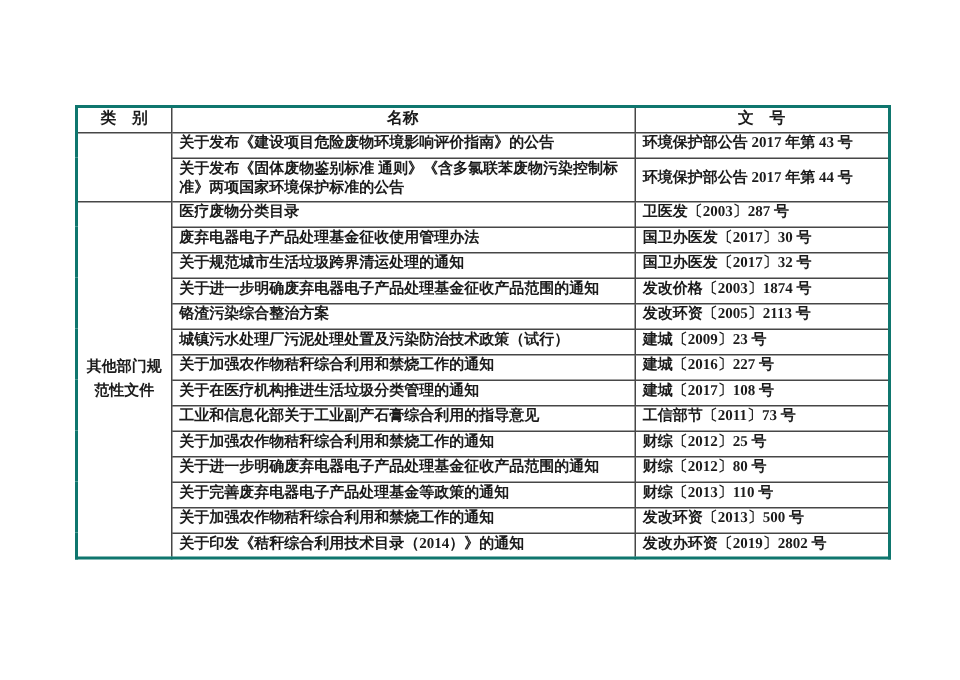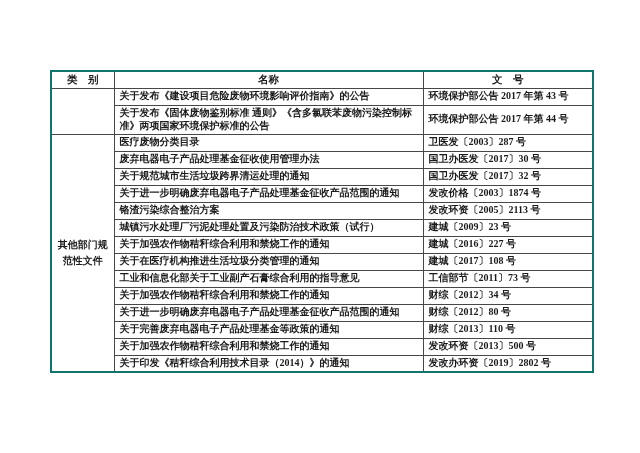--- a/index.html
+++ b/index.html
@@ -127,21 +127,21 @@
       <tr>
         <td class="name-cell">关于在医疗机构推进生活垃圾分类管理的通知</td>
         <td class="doc-cell">建城〔2017〕108 号</td>
       </tr>
       <tr>
         <td class="name-cell">工业和信息化部关于工业副产石膏综合利用的指导意见</td>
         <td class="doc-cell">工信部节〔2011〕73 号</td>
       </tr>
       <tr>
         <td class="name-cell">关于加强农作物秸秆综合利用和禁烧工作的通知</td>
-        <td class="doc-cell">财综〔2012〕34 号</td>
+        <td class="doc-cell">财综〔2012〕25 号</td>
       </tr>
       <tr>
         <td class="name-cell">关于进一步明确废弃电器电子产品处理基金征收产品范围的通知</td>
         <td class="doc-cell">财综〔2012〕80 号</td>
       </tr>
       <tr>
         <td class="name-cell">关于完善废弃电器电子产品处理基金等政策的通知</td>
         <td class="doc-cell">财综〔2013〕110 号</td>
       </tr>
       <tr>

